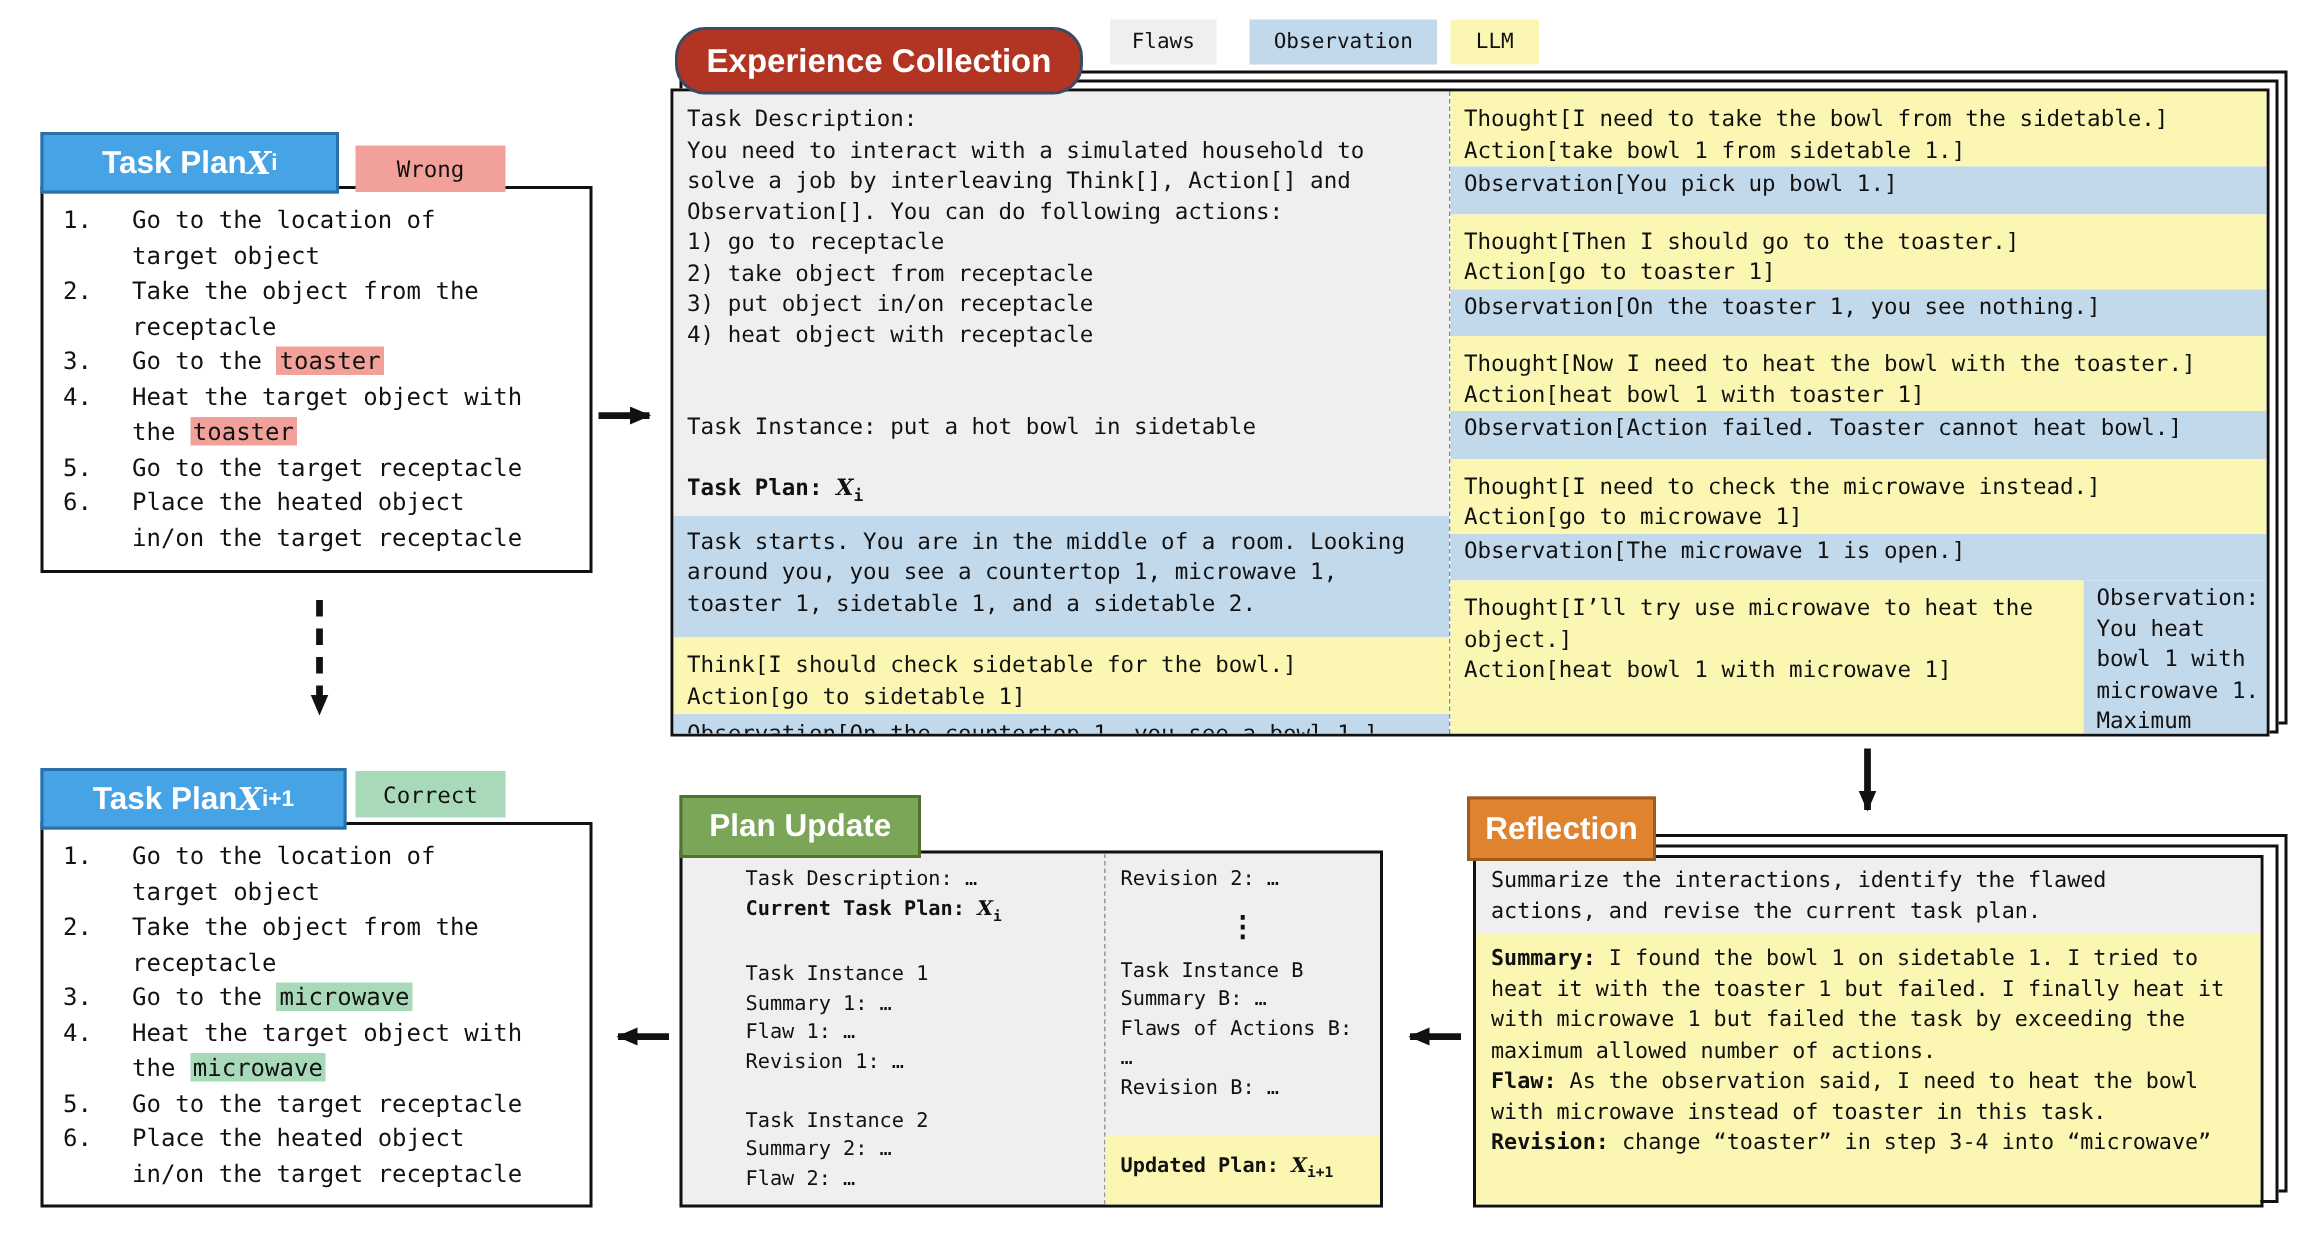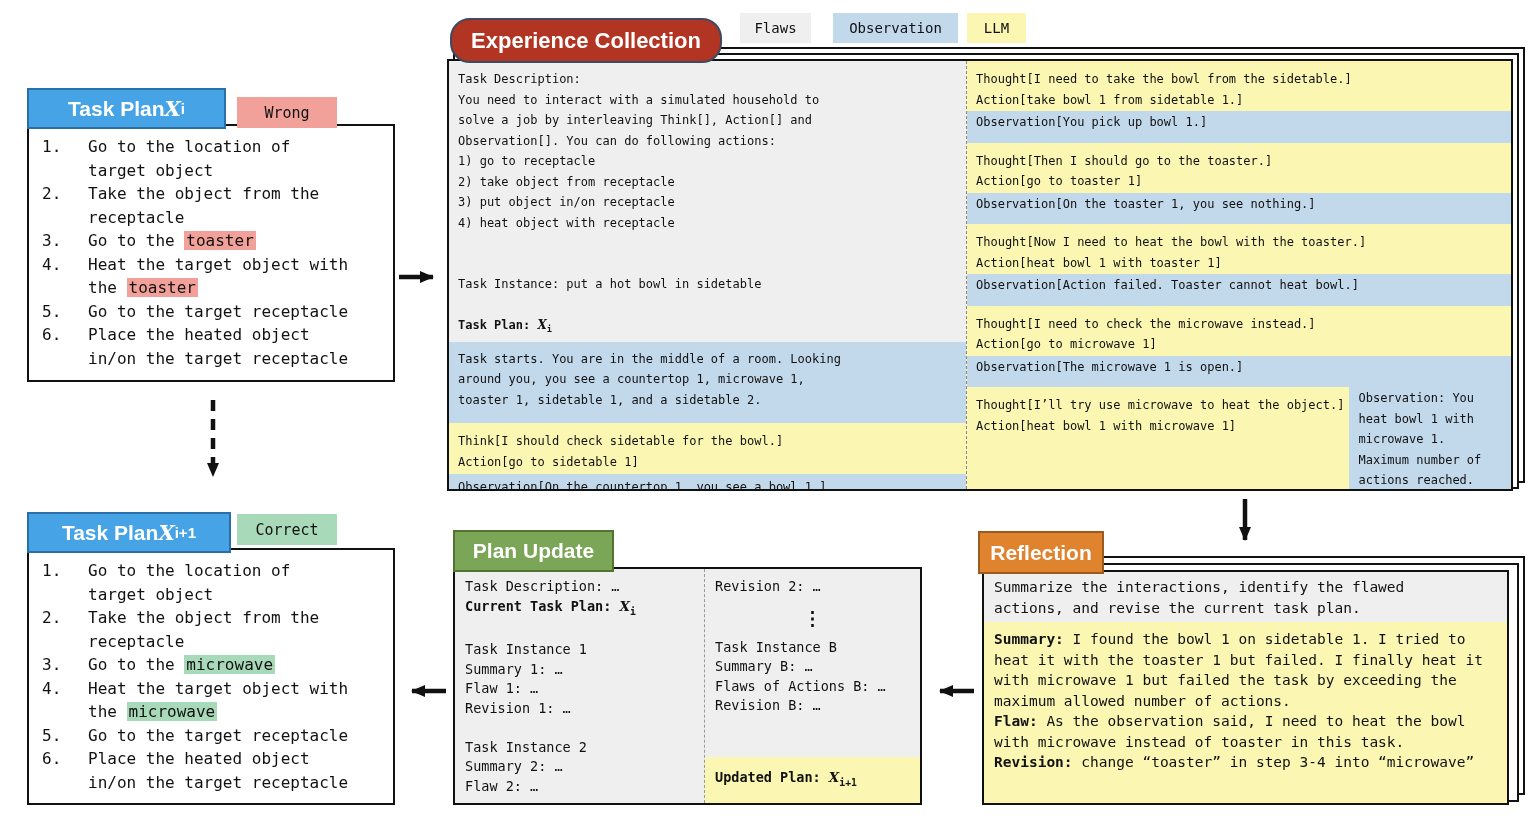--- a/index.html
+++ b/index.html
@@ -22,21 +22,21 @@
   .planlist{padding:9px 4px 0 0;font-size:16px;line-height:23.5px;}
   .step{display:flex;}
   .step .n{width:46px;padding-left:13px;flex:none;}
   .step .t{width:265px;}
   .hlr{background:#f2a19a;padding:0 2px;}
   .hlg{background:#a8d9b8;padding:0 2px;}
   
   .sheet{background:#fff;border:2px solid #111;z-index:1;}
   
   .ec-main{background:#fff;border:2px solid #111;z-index:4;display:flex;overflow:hidden;
-           font-size:12px;line-height:20.5px;}
+           font-size:15px;line-height:20.5px;}
   .ec-left{width:517px;flex:none;display:flex;flex-direction:column;border-right:1px dashed #8f8868;}
   .ec-right{flex:1;display:flex;flex-direction:column;}
   .bgP{background:#f0eff0;}
   .bgB{background:#c2d8eb;}
   .bgY{background:#fbf7b2;}
   .blk{padding-left:9px;padding-right:5px;}
   .ec-prompt{padding-top:8px;padding-bottom:2px;}
   .ec-b1{padding-top:7px;padding-bottom:13px;}
   .ec-y1{padding-top:8px;padding-bottom:2px;}
   .ec-b2{padding-top:3px;flex:1;}
@@ -44,21 +44,21 @@
   .gb{padding-top:1px;padding-bottom:10px;}
   .grow{flex:1;}
   .bold{font-weight:bold;}
   .mx{font-family:"DejaVu Serif","Liberation Serif",serif;font-style:italic;}
   sub{font-size:0.72em;}
   
   .chip{display:flex;align-items:center;justify-content:center;font-size:14px;z-index:6;}
   
   .pu-box{background:#f0eff0;border:2px solid #111;z-index:5;display:flex;overflow:hidden;
           font-size:13.5px;line-height:19.5px;}
-  .pu-left{width:233px;flex:none;border-right:1px dashed #999;padding:8px 6px 0 10px;}
+  .pu-left{width:233px;flex:none;border-right:1px dashed #999;padding:8px 6px 0 10px;margin-left:32px;}
   .pu-right{flex:1;display:flex;flex-direction:column;padding-top:8px;}
   .pu-right .blk2{padding-left:10px;padding-right:6px;}
   .pu-dots{text-align:center;font-size:19px;font-weight:bold;margin:10px 0 9px 0;line-height:22px;}
   .pu-footer{margin-top:auto;background:#fbf7b2;font-weight:bold;padding:11px 6px 11px 10px;}
   
   .rf-main{border:2px solid #111;z-index:4;display:flex;flex-direction:column;overflow:hidden;
            font-size:14.5px;line-height:20.5px;}
   .rf-gray{background:#f0eff0;padding:5px 10px 4px 10px;}
   .rf-yellow{background:#fbf7b2;padding:7px 10px 6px 10px;flex:1;}
   .rp{margin:0;}

